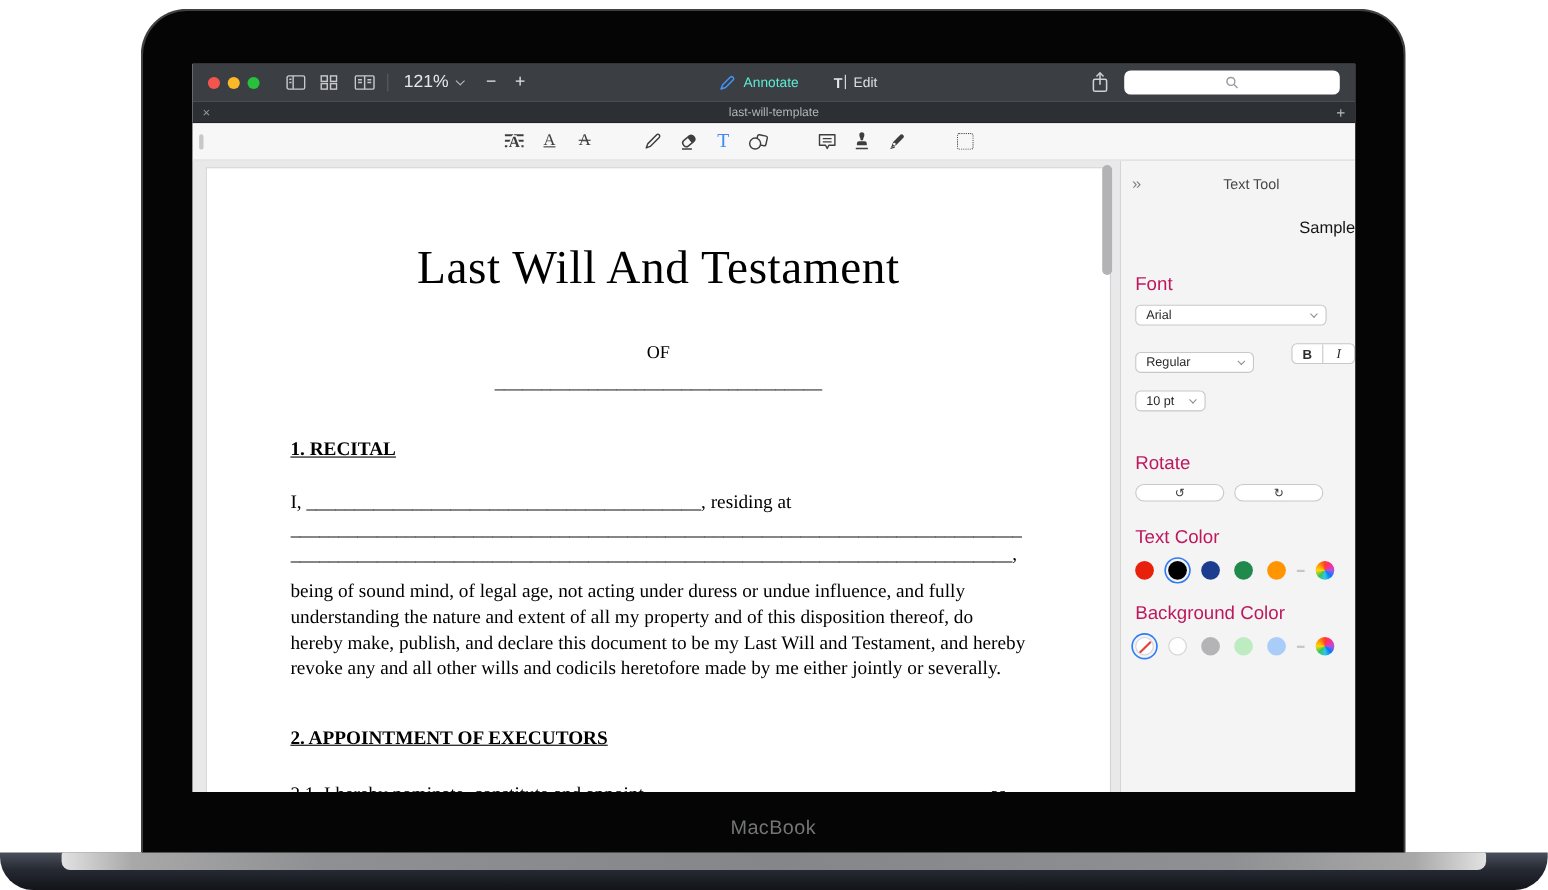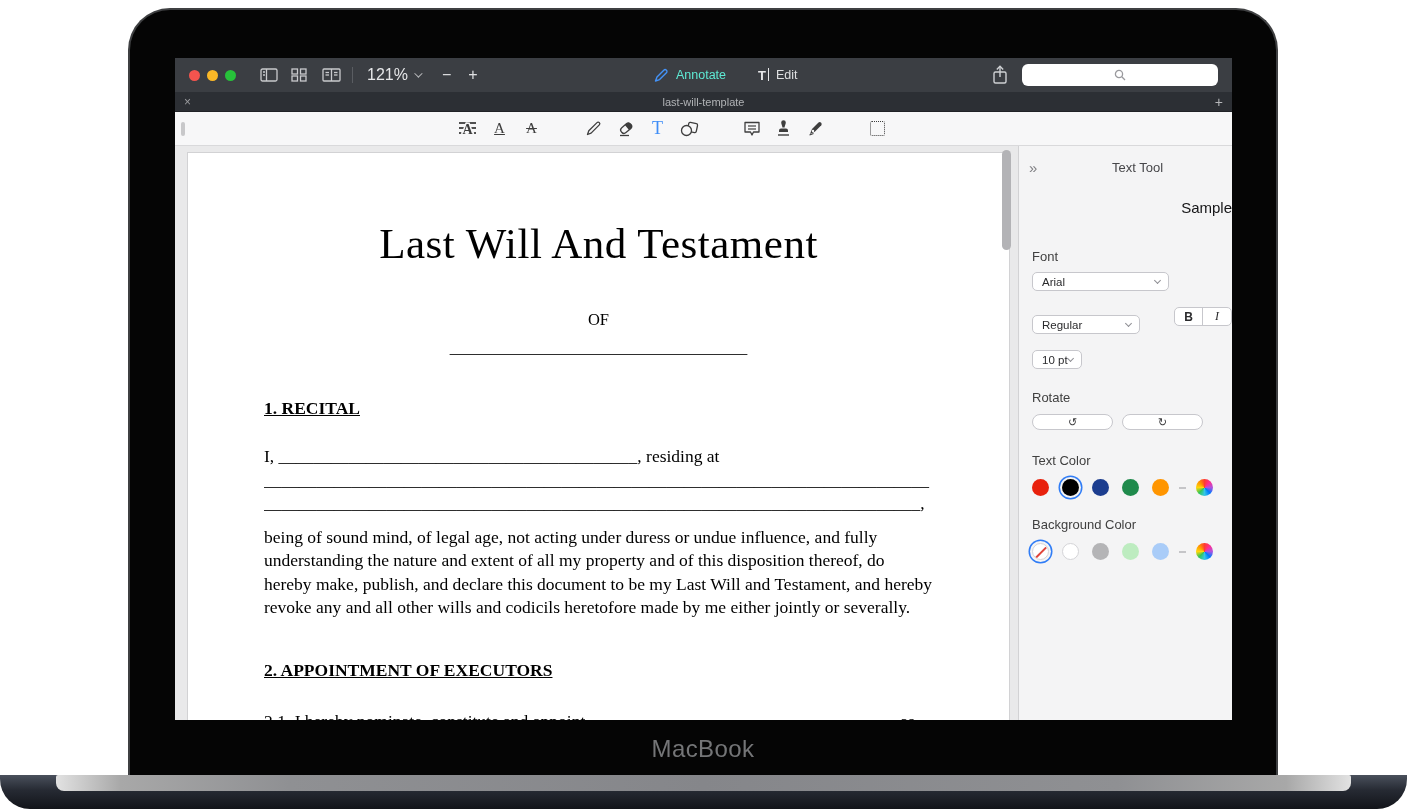--- a/index.html
+++ b/index.html
@@ -4,21 +4,21 @@
 <style>
   * { margin:0; padding:0; box-sizing:border-box; }
   html,body { width:1407px; height:809px; background:#ffffff; overflow:hidden;
               font-family:"Liberation Sans", sans-serif; }
 
   
   .laptop-screen { position:absolute; left:128px; top:8px; width:1150px; height:767px;
     background:#050505; border:2px solid #3f4042; border-bottom:none;
     border-radius:42px 42px 0 0; }
   .brand-label { position:absolute; left:0; right:0; bottom:12px; text-align:center;
-    color:#747577; font-size:24px; letter-spacing:.4px; }
+    color:#747577; font-size:18px; letter-spacing:.4px; }
   .laptop-base { position:absolute; left:0; top:775px; width:1407px; height:34px;
     background:linear-gradient(#4a505c 0%, #262a33 45%, #121419 100%);
     border-radius:0 0 30px 30px; }
   .laptop-hinge { position:absolute; left:56px; right:56px; top:775px; height:16px;
     background:linear-gradient(90deg,#e2e2e2 0%,#a8a8a8 5%,#8f9093 18%,#85868a 50%,#8f9093 82%,#a8a8a8 95%,#e2e2e2 100%);
     border-radius:2px 2px 8px 8px; }
 
   
   .screen { position:absolute; left:45px; top:48px; width:1057px; height:662px;
     background:#e9e9ea; overflow:hidden; }
@@ -87,29 +87,29 @@
   .doc-body { margin-top:11px; }
   .doc-clause { margin-top:28px; line-height:24.5px; }
 
   
   .sidebar { flex:0 0 197px; background:#f4f4f5; border-left:1px solid #d2d2d4;
     font-size:13px; color:#47474a; }
   .sb-header { position:relative; margin-top:14px; height:18px; text-align:center; }
   .sb-collapse { position:absolute; left:10px; top:-1px; color:#808084; font-size:15px; }
   .sb-title { color:#464649; font-size:13px;margin-left:24px; }
   .sb-sample { margin-top:21px; text-align:right; color:#151517; font-size:15px; }
-  .sb-label { margin:0 0 0 13px; color:#404040; font-size:13px; }
-  .lb-font { margin-top:33px; } .lb-rotate { margin-top:21px; }
+  .sb-label { margin:0 0 0 13px; color:#be185d; font-size:17px; }
+  .lb-font { margin-top:33px; } .lb-rotate { margin-top:37px; }
   .lb-textcolor { margin-top:23px; } .lb-bgcolor { margin-top:21px; }
   .sb-select { position:relative; margin:8px 0 0 13px; height:19px; background:#fff;
     border:1px solid #c7c7cc; border-radius:5px; display:flex; align-items:center;
     padding:0 9px; font-size:11.5px; color:#2a2a2c; }
   .sb-select .chev { position:absolute; right:8px; top:5px; width:5px; height:5px;
     border-right:1.2px solid #8e8e93; border-bottom:1.2px solid #8e8e93; transform:rotate(45deg); }
-  .w-full { width:137px; } .w-style { width:108px; margin-left:0; } .w-size { width:50px; }
+  .w-full { width:174px; } .w-style { width:108px; margin-left:0; } .w-size { width:64px; }
   .row { display:flex; margin-left:13px;gap:27px; }
   .style-row { margin-top:16px; }
   .bi-group { display:flex; margin-left:7px; height:19px; border:1px solid #c7c7cc;
     border-radius:5px; background:#fff; overflow:hidden; }
   .bi-btn { width:28px; display:flex; align-items:center; justify-content:center;
     font-size:12px; color:#2a2a2c; }
   .bi-btn.b { font-weight:bold; border-right:1px solid #c7c7cc; }
   .bi-btn.i { font-style:italic; font-family:"Liberation Serif", serif; }
   .rotate-row { margin-top:9px; gap:9px; }
   .rot-btn { width:81px; height:16px; background:#fff; border:1px solid #c7c7cc;

